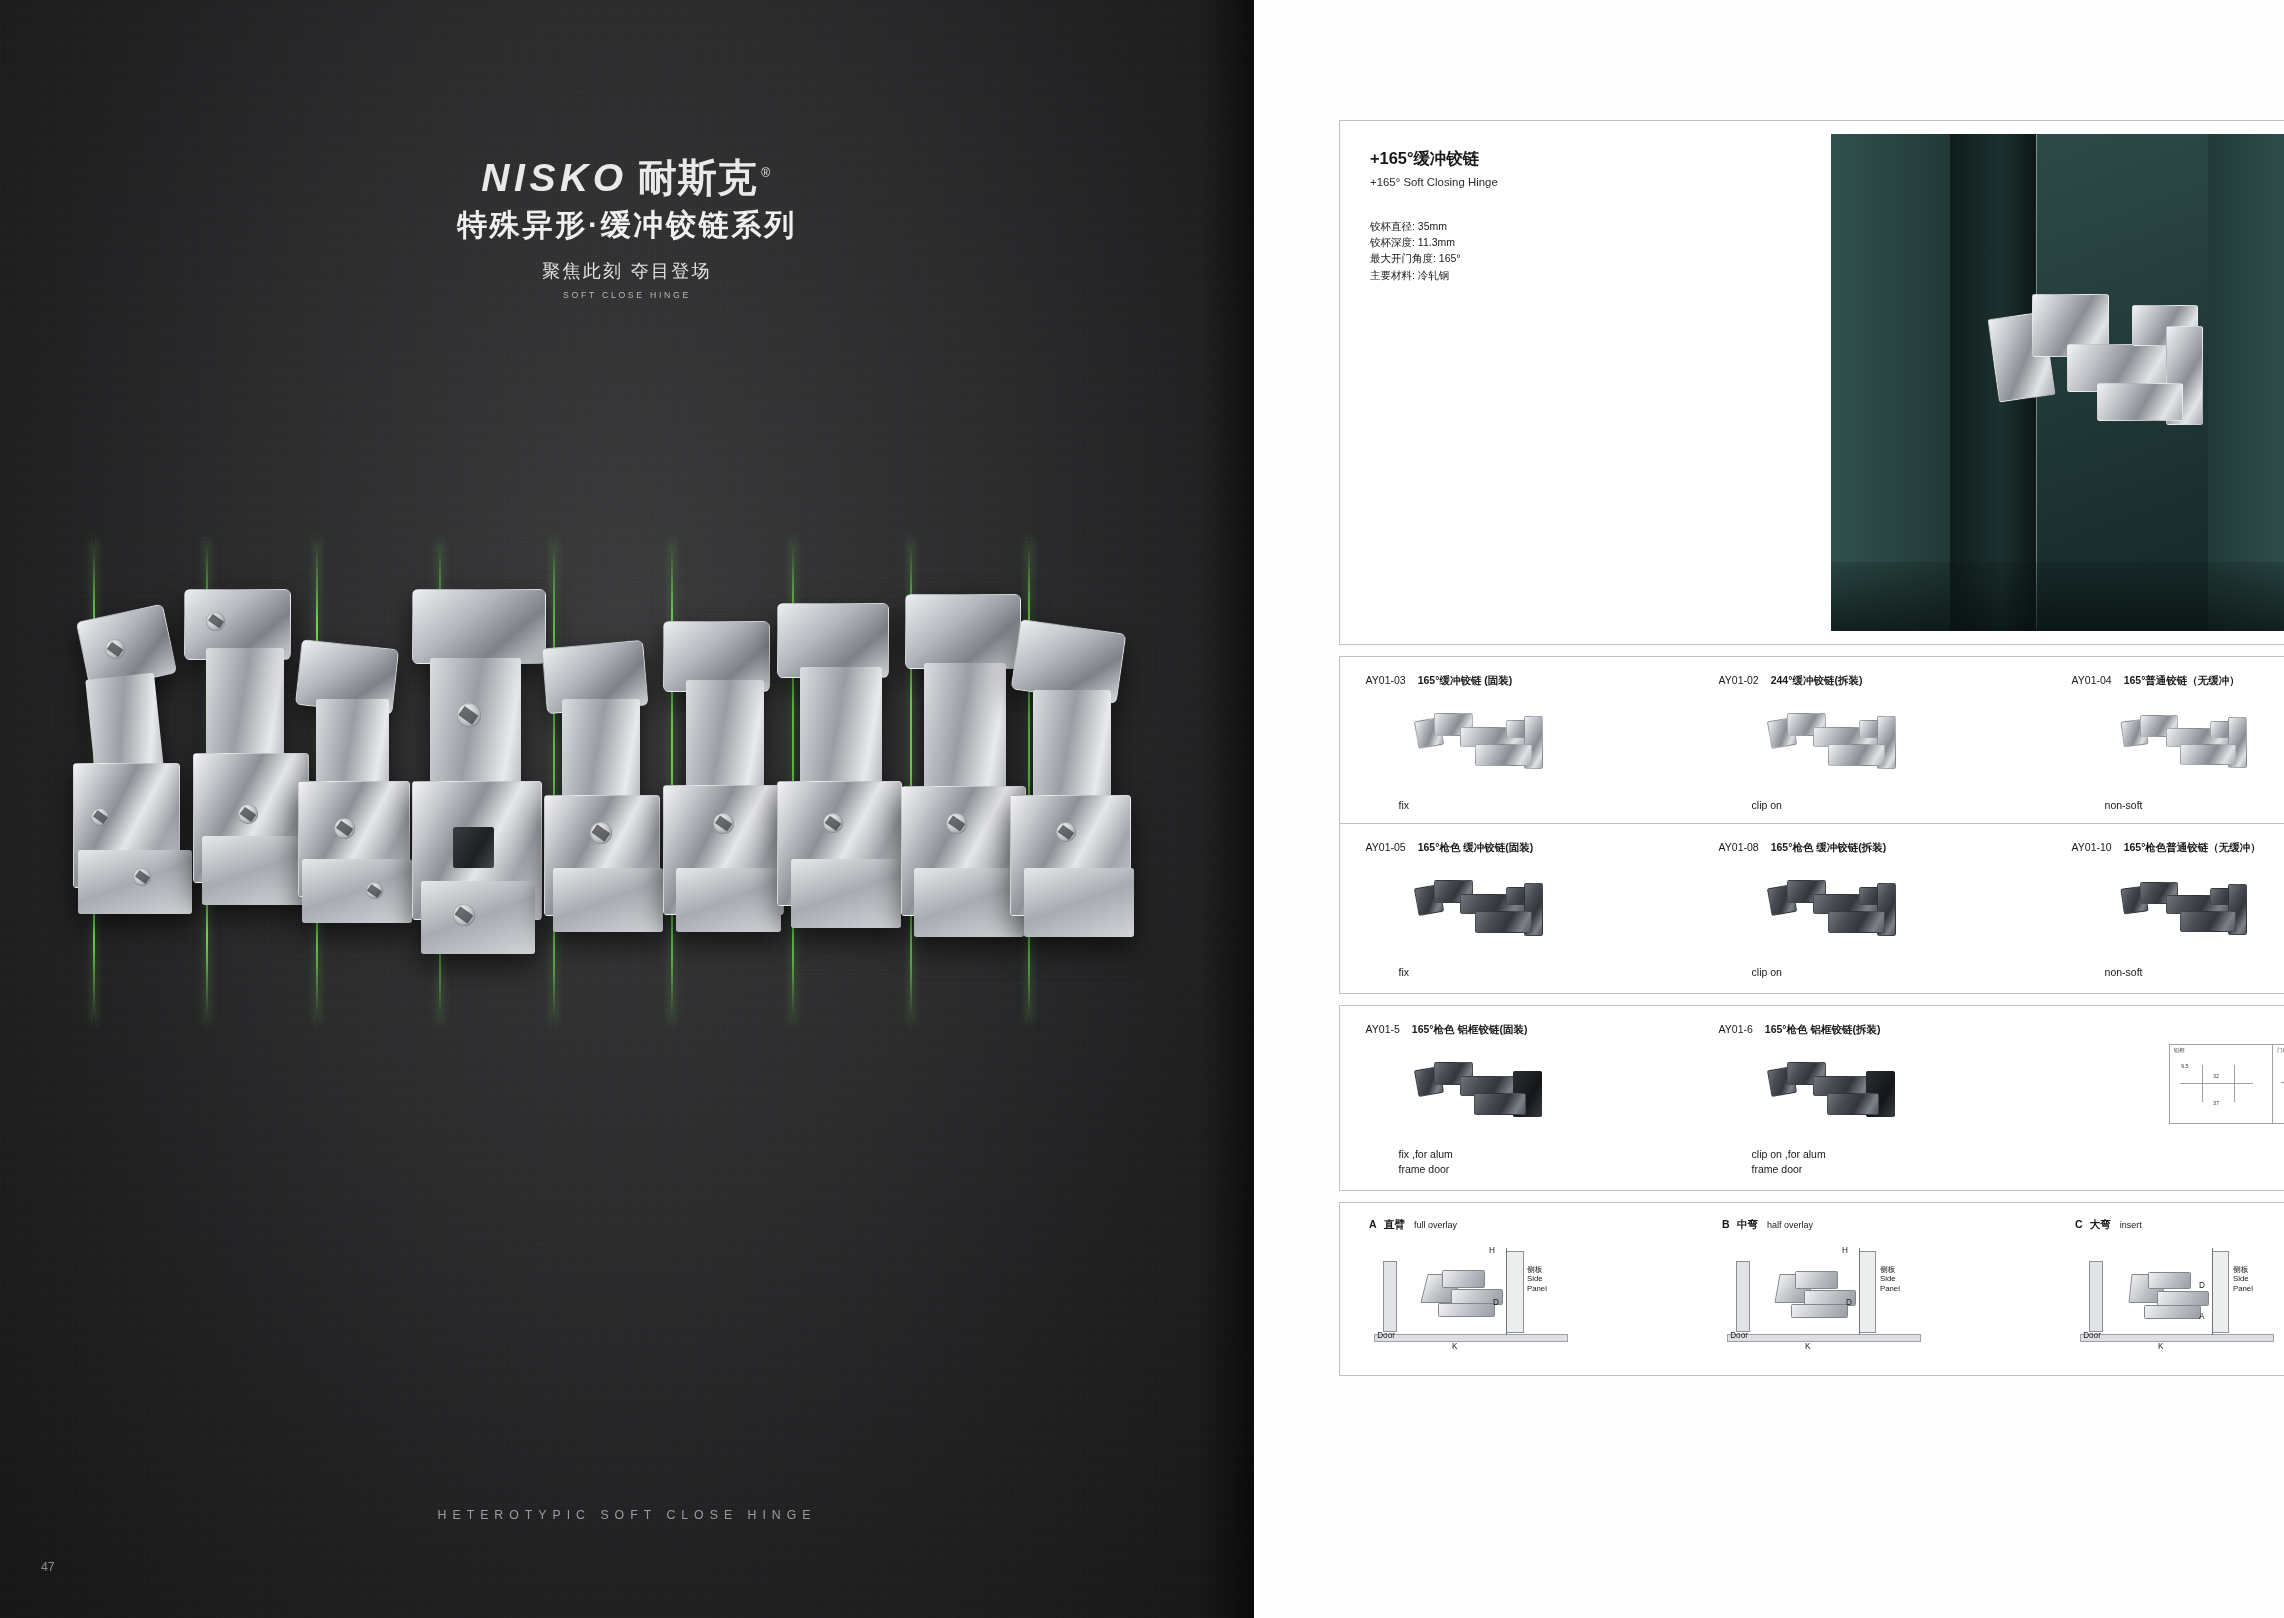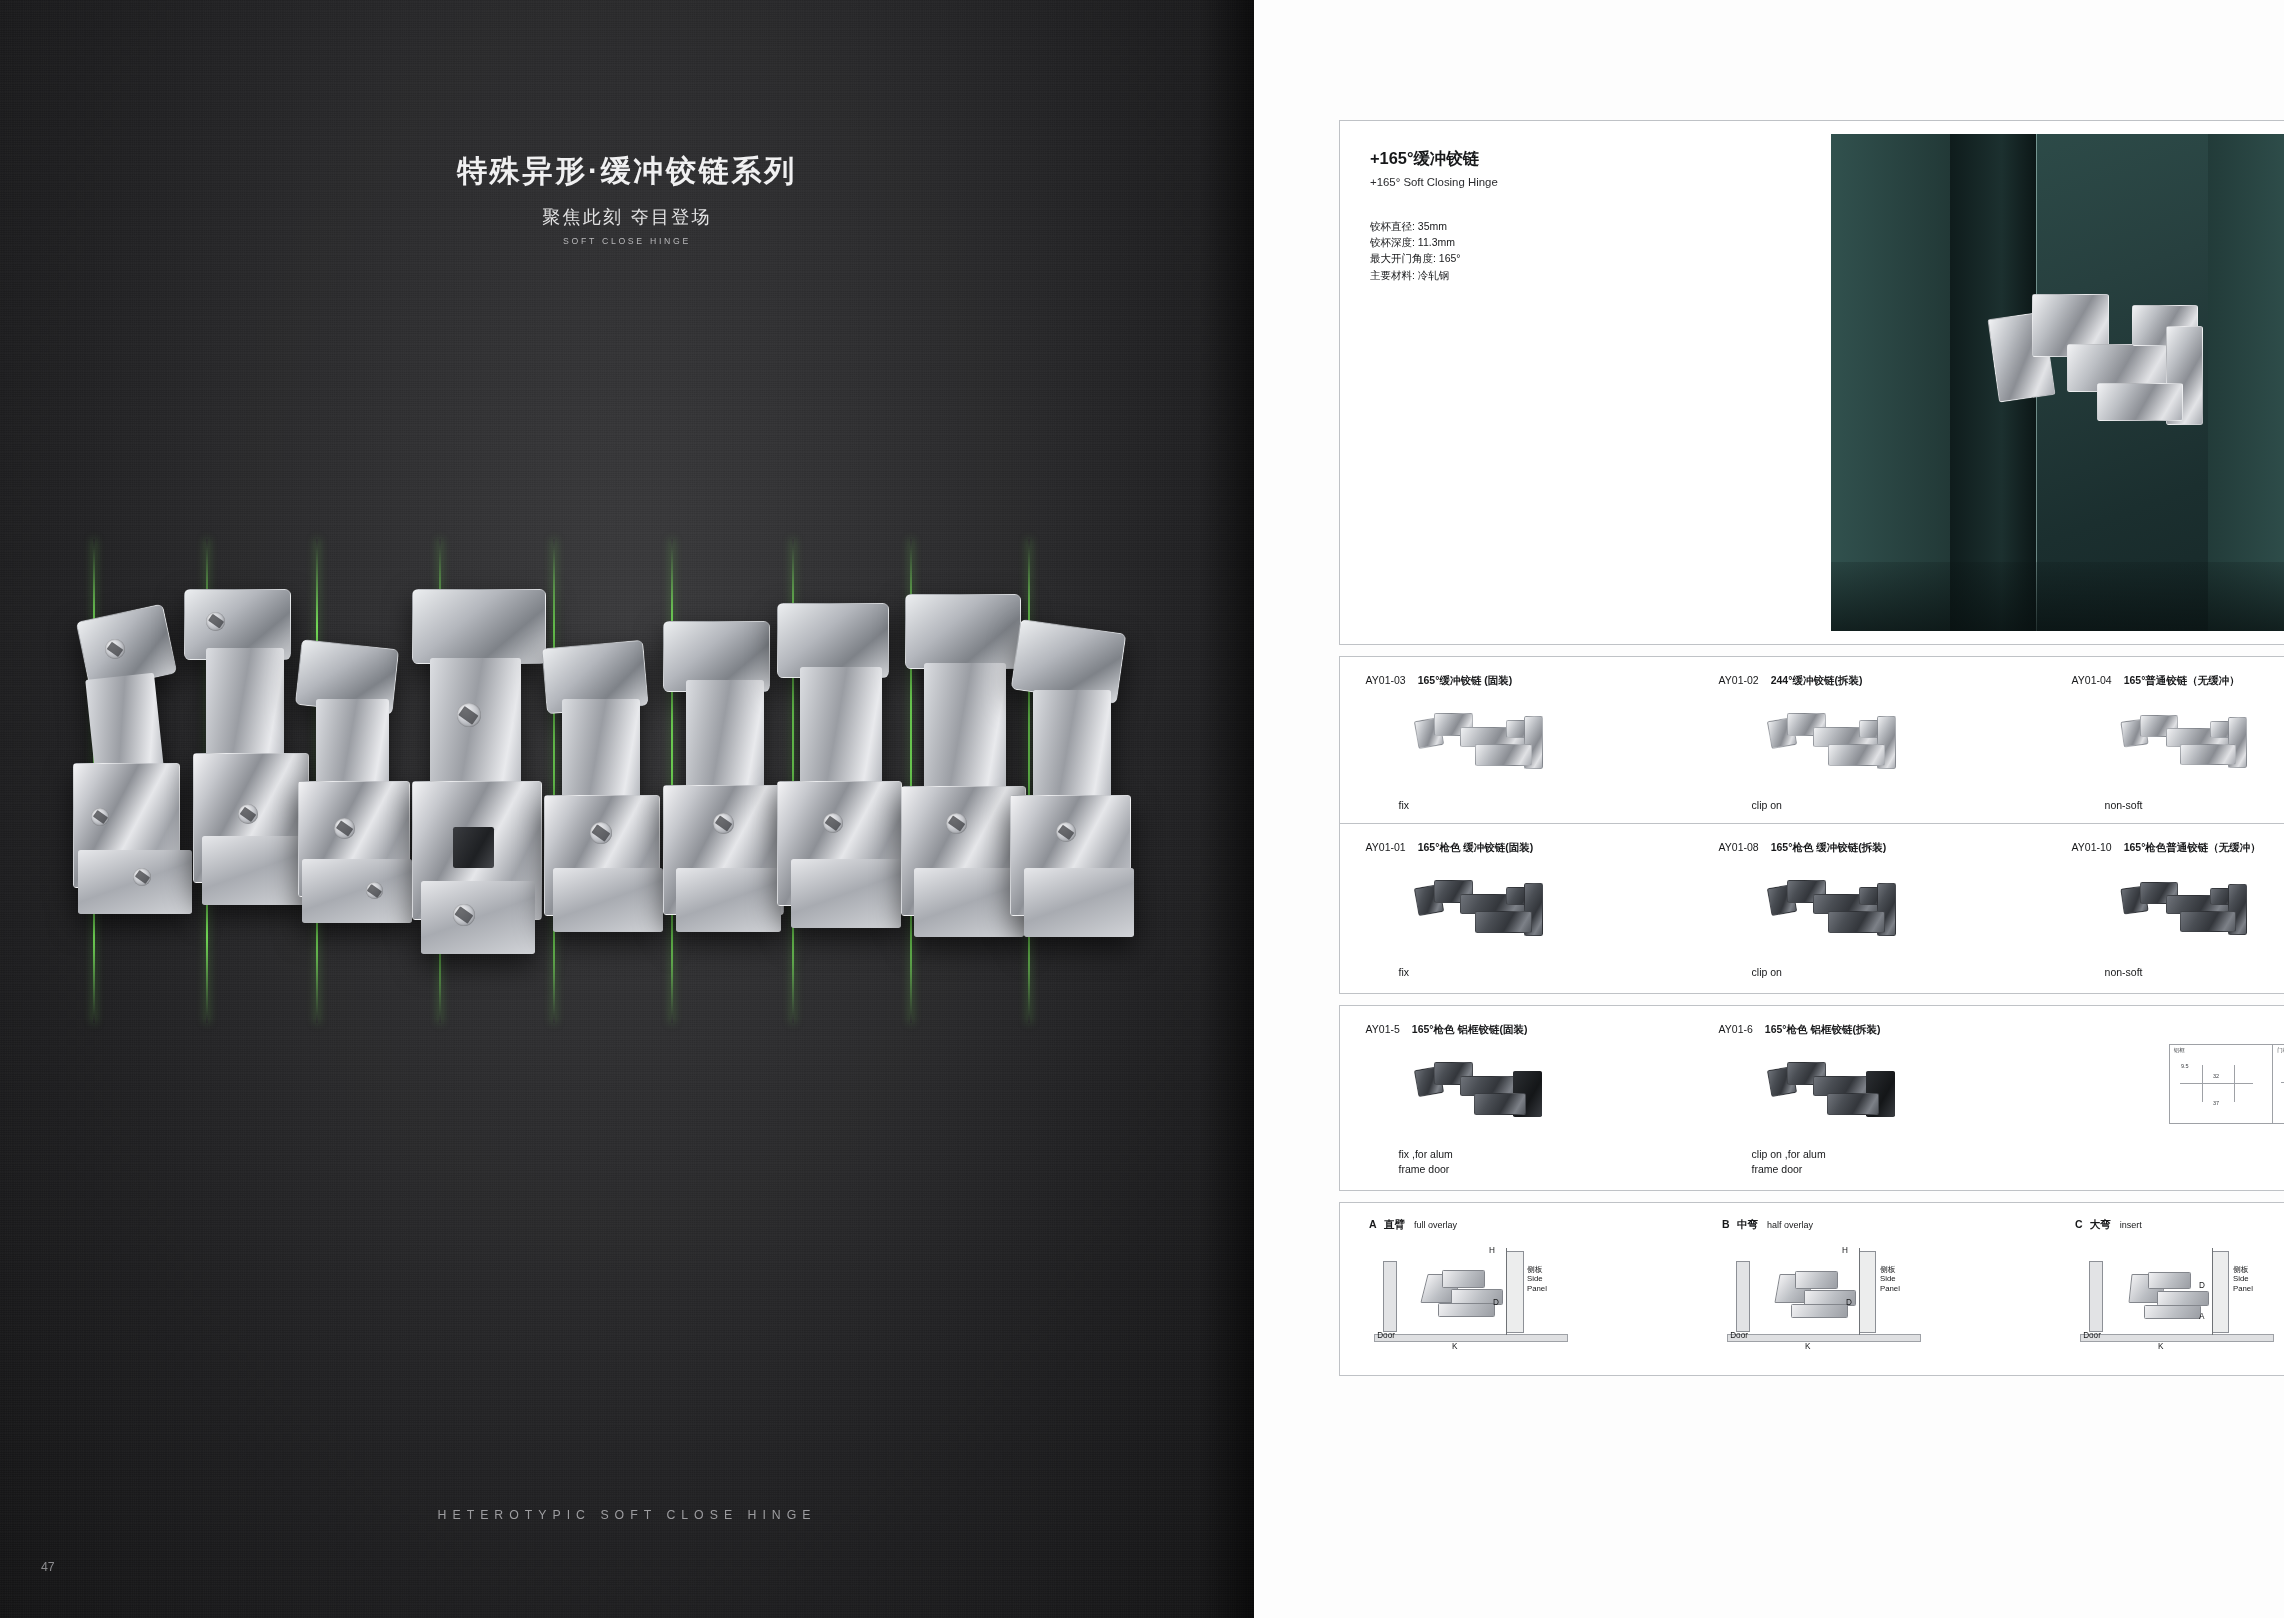--- a/index.html
+++ b/index.html
@@ -463,20 +463,23 @@
   }
 </style>
 </head>
 <body>
 
 <div class="spread">
 
   <div class="left-page">
 
     <div class="brand-block">
+      <div class="brand-logo">
+        <span class="lat">NISKO</span><span class="cjk">耐斯克</span><span class="reg">®</span>
+      </div>
       <div class="series-title">特殊异形·缓冲铰链系列</div>
       <div class="series-sub">聚焦此刻 夺目登场</div>
       <div class="series-sub-en">SOFT CLOSE HINGE</div>
     </div>
 
     <div class="hinge-stage">
 
       <div class="glow-line" style="left:56px;"></div>
       <div class="glow-line" style="left:169px;"></div>
       <div class="glow-line" style="left:279px;"></div>
@@ -660,21 +663,21 @@
             </div>
             <div class="cell-foot">non-soft</div>
           </div>
         </div>
 
         <div class="divider"></div>
 
         <div class="grid-row" style="margin-top:12px;">
           <div class="cell">
             <div class="cell-head">
-              <span class="code">AY01-01</span>
+              <span class="code">AY01-05</span>
               <span class="desc">165°枪色 缓冲铰链(固装)</span>
             </div>
             <div class="cell-art">
               <div class="mini-hinge dark-tone">
                 <div class="p" style="left:0;   top:16.4px; width:24px; height:25.6px; transform:rotate(-10deg);"></div>
                 <div class="p" style="left:18px;top:11px; width:37px; height:21px;"></div>
                 <div class="p" style="left:44px;top:25px; width:64px;height:18px;"></div>
                 <div class="p" style="left:90px;top:18px;width:32px; height:15.5px;"></div>
                 <div class="p" style="left:108px;top:13.7px;width:17.4px; height:51px;"></div>
                 <div class="p" style="left:59px;top:42px;width:55px;height:20px;"></div>

